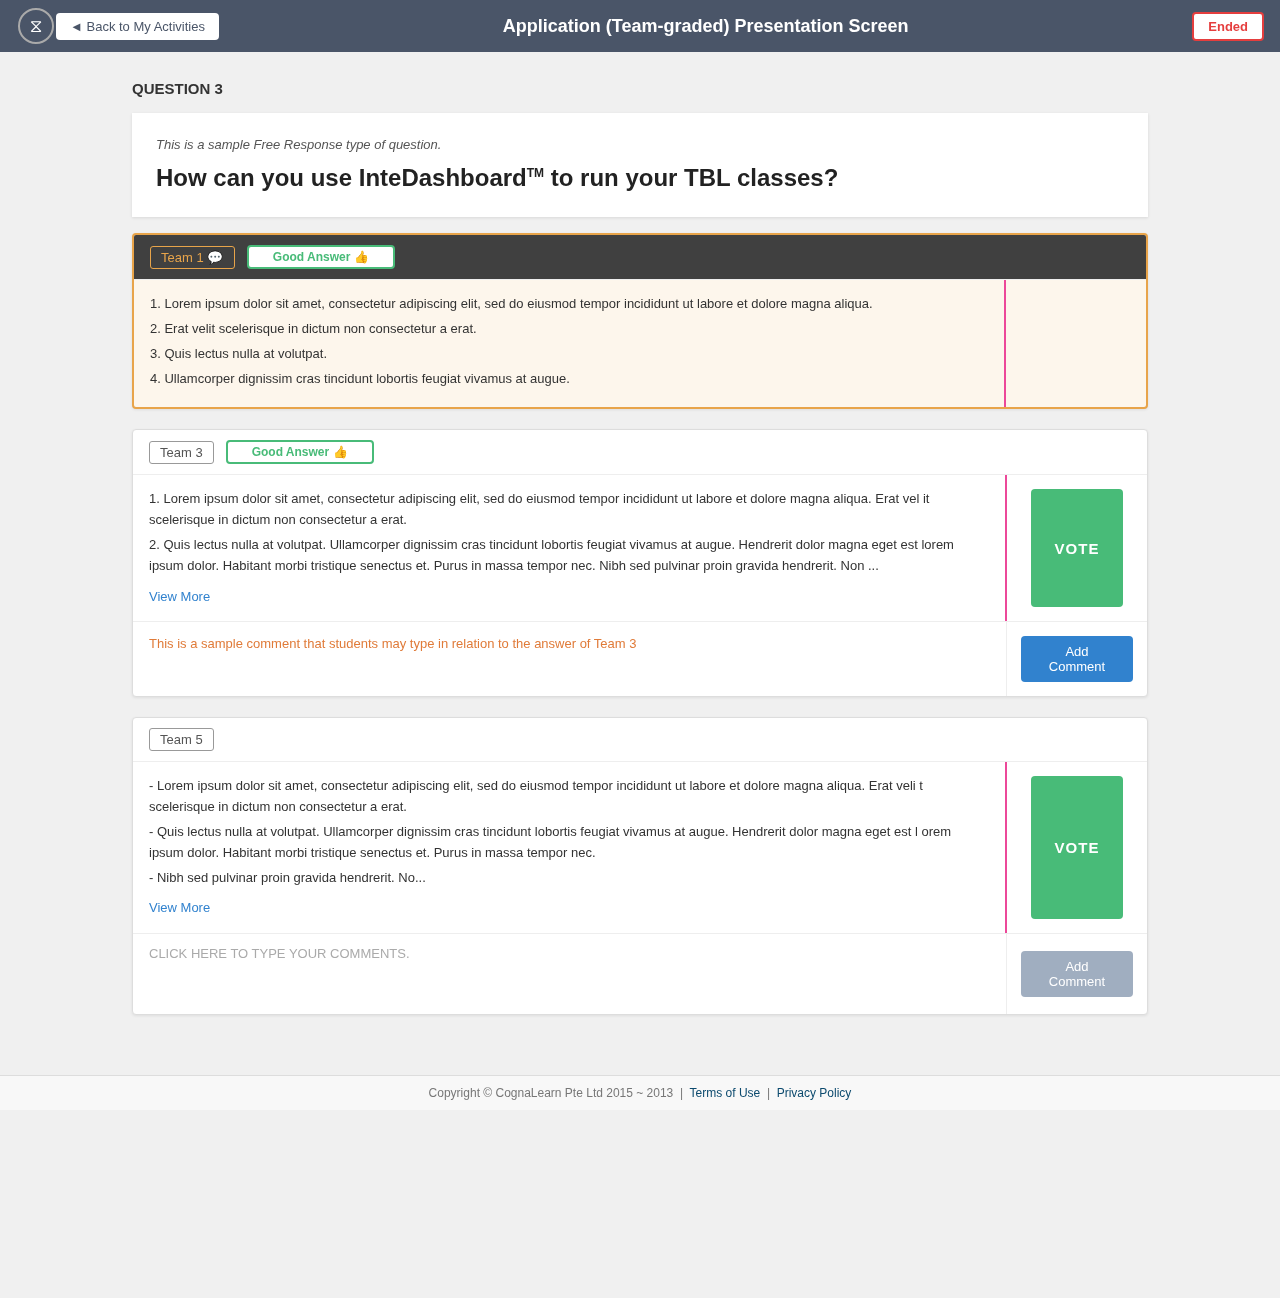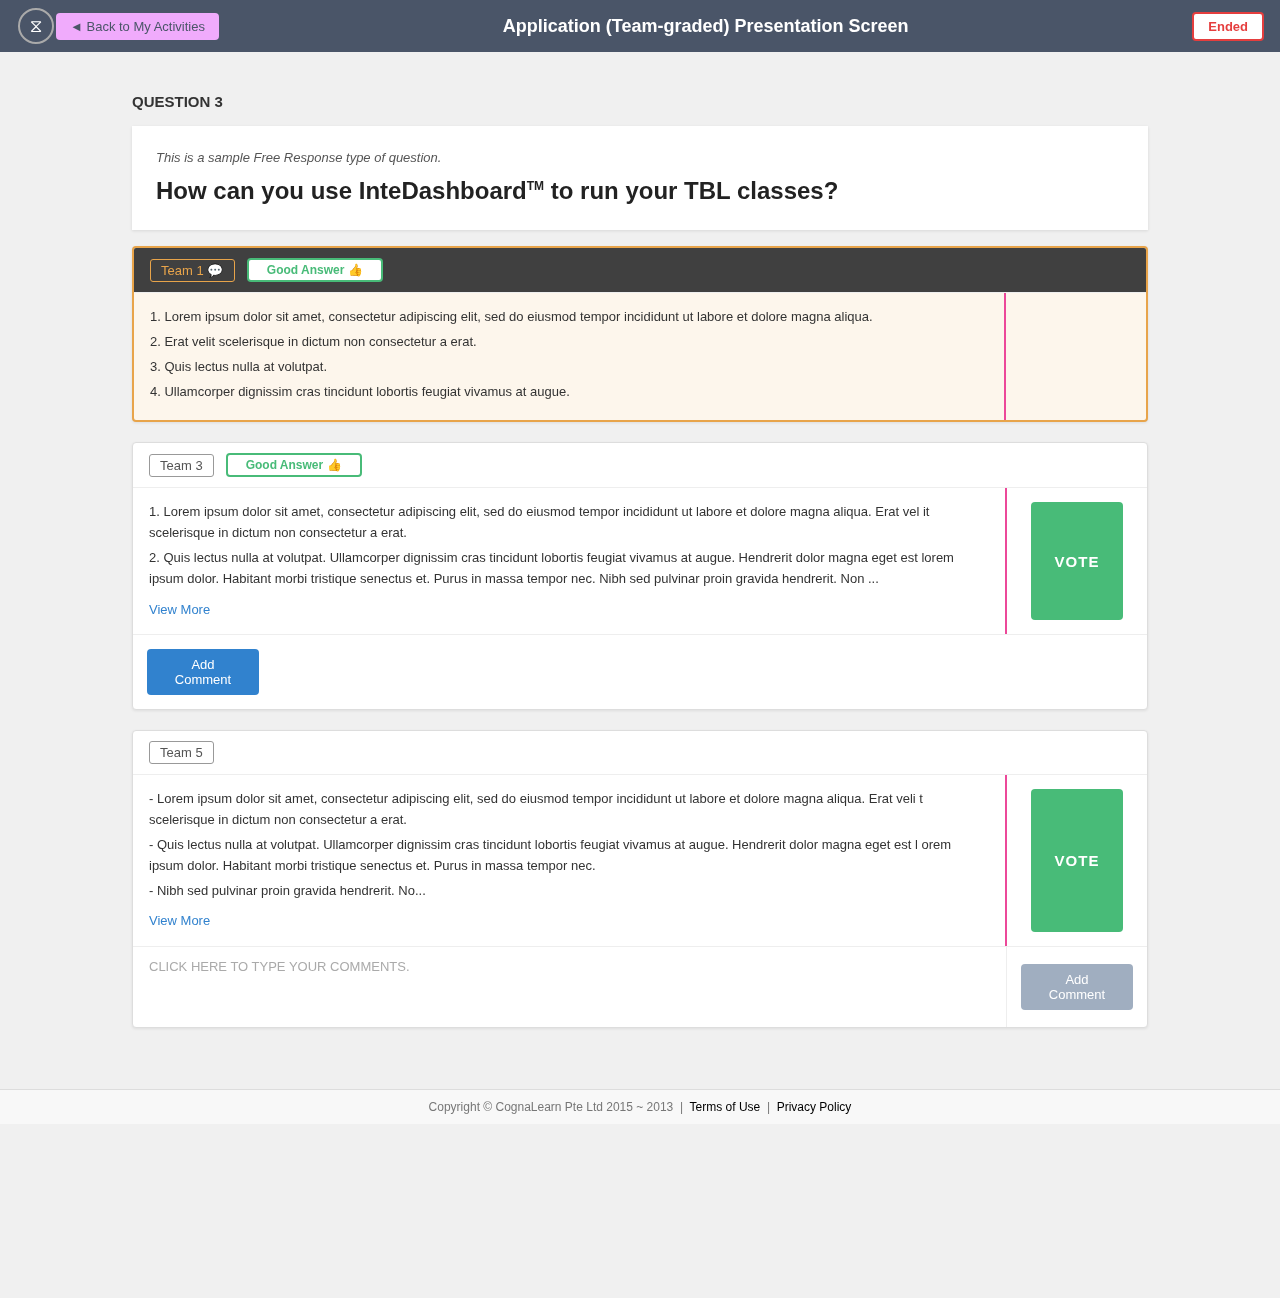--- a/index.html
+++ b/index.html
@@ -27,21 +27,21 @@
       height: 36px;
       border: 2px solid #aaa;
       border-radius: 50%;
       display: flex;
       align-items: center;
       justify-content: center;
       color: white;
       font-size: 18px;
     }
     .back-btn {
-      background: #f0abfc;
+      background: #ffffff;
       color: #4a5568;
       border: none;
       padding: 6px 14px;
       border-radius: 4px;
       cursor: pointer;
       font-size: 13px;
       display: flex;
       align-items: center;
       gap: 4px;
       text-align: center;
@@ -60,21 +60,21 @@
       padding: 5px 14px;
       border-radius: 4px;
       font-size: 13px;
       font-weight: bold;
     }
 
     
     .main {
       padding: 24px 32px;
       max-width: 1080px;
-      margin: 17px auto;
+      margin: 4px auto;
     }
     .question-label {
       font-size: 15px;
       font-weight: bold;
       color: #333;
       margin-bottom: 16px;
       text-transform: uppercase;
     }
     .question-card {
       background: white;
@@ -133,21 +133,21 @@
       color: #e8a44a;
       display: flex;
       align-items: center;
       gap: 4px;
     }
     .good-answer-badge {
       background: white;
       border: 2px solid #48bb78;
       color: #48bb78;
       border-radius: 4px;
-      padding: 3px 18px;
+      padding: 3px 24px;
       font-size: 12px;
       font-weight: bold;
       display: flex;
       align-items: center;
       gap: 4px;
     }
     .team-card-body {
       display: flex;
       gap: 0;
     }
@@ -233,21 +233,21 @@
     .footer {
       background: #f8f8f8;
       border-top: 1px solid #ddd;
       padding: 10px 32px;
       text-align: center;
       font-size: 12px;
       color: #777;
       margin-top: 16px;
     }
     .footer a {
-      color: #000000;
+      color: #0c4a6e;
       text-decoration: none;
       margin-top: 47px;
     }
   </style>
 </head>
 <body>
 
 <div class="header">
   <div class="header-logo">
     <div class="logo-circle">⧖</div>
@@ -301,20 +301,23 @@
       <div class="answer-text">
         <div class="answer-list-item">1. Lorem ipsum dolor sit amet, consectetur adipiscing elit, sed do eiusmod tempor incididunt ut labore et dolore magna aliqua. Erat vel it scelerisque in dictum non consectetur a erat.</div>
         <div class="answer-list-item">2. Quis lectus nulla at volutpat. Ullamcorper dignissim cras tincidunt lobortis feugiat vivamus at augue. Hendrerit dolor magna eget est lorem ipsum dolor. Habitant morbi tristique senectus et. Purus in massa tempor nec. Nibh sed pulvinar proin gravida hendrerit. Non ...</div>
         <a class="view-more">View More</a>
       </div>
       <div class="vote-area">
         <button class="vote-btn">VOTE</button>
       </div>
     </div>
     <div class="comment-section">
+      <div class="comment-input-area">
+        <div class="comment-input-text">This is a sample comment that students may type in relation to the answer of Team 3</div>
+      </div>
       <div class="comment-vote-area">
         <button class="add-comment-btn">Add Comment</button>
       </div>
     </div>
   </div>
 
   <div class="team-card">
     <div class="team-card-header">
       <div class="team-label">Team 5</div>
     </div>

